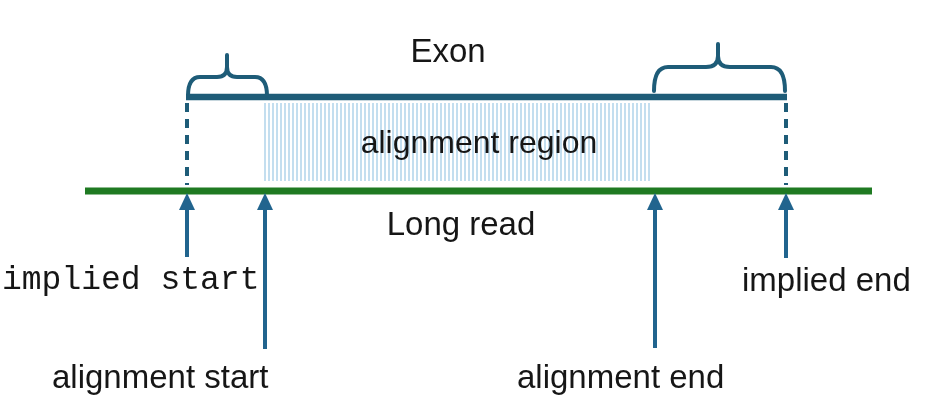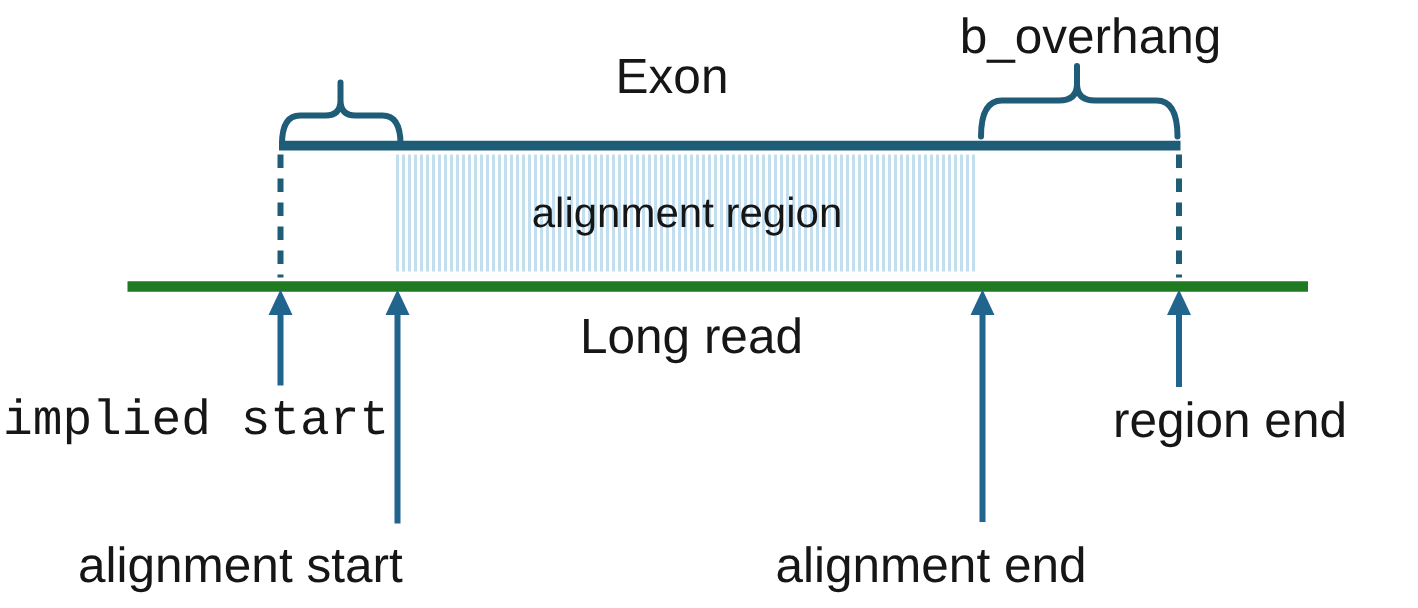--- a/index.html
+++ b/index.html
@@ -14,21 +14,21 @@
   .green-stroke{stroke:var(--green);fill:none;}
   .hatch{
     position:absolute;left:264px;top:103px;width:388px;height:78px;
     background:repeating-linear-gradient(90deg,var(--hatch) 0px,var(--hatch) 2px,transparent 2px,transparent 4px);
     display:flex;align-items:center;justify-content:center;
   }
   .lbl{
     position:absolute;color:var(--text);font-size:33px;line-height:36px;white-space:nowrap;
   }
   .lbl.centered{transform:translateX(-50%);}
-  .region-lbl{color:var(--text);font-size:28px;white-space:nowrap;}
+  .region-lbl{color:var(--text);font-size:32px;white-space:nowrap;padding-left:42px;}
 </style>
 </head>
 <body>
 
 <div class="canvas">
 
   <svg class="diagram-svg" viewBox="0 0 945 405" xmlns="http://www.w3.org/2000/svg">
 
     <line class="teal-stroke" x1="186" y1="97" x2="787" y2="97" stroke-width="6.5"></line>
 
@@ -59,21 +59,20 @@
     <g>
       <line class="arrow-stroke" x1="786" y1="258" x2="786" y2="207" stroke-width="4"></line>
       <polygon class="arrow-fill" points="786,193 778,210 794,210"></polygon>
     </g>
   </svg>
 
   <div class="hatch">
     <span class="region-lbl">alignment region</span>
   </div>
 
-  <div class="lbl centered" style="left:727px;top:6px;">b_overhang</div>
   <div class="lbl centered" style="left:461px;top:206px;">Long read</div>
   <div class="lbl centered" style="left:448px;top:33px;">Exon</div>
   <div class="lbl" style="left:2px;top:263px;font-family:Liberation Mono, monospace;">implied start</div>
   <div class="lbl" style="left:52px;top:359px;">alignment start</div>
   <div class="lbl" style="left:517px;top:359px;">alignment end</div>
-  <div class="lbl" style="left:742px;top:262px;">region end</div>
+  <div class="lbl" style="left:742px;top:262px;">implied end</div>
 
 </div>
 
 </body></html>

